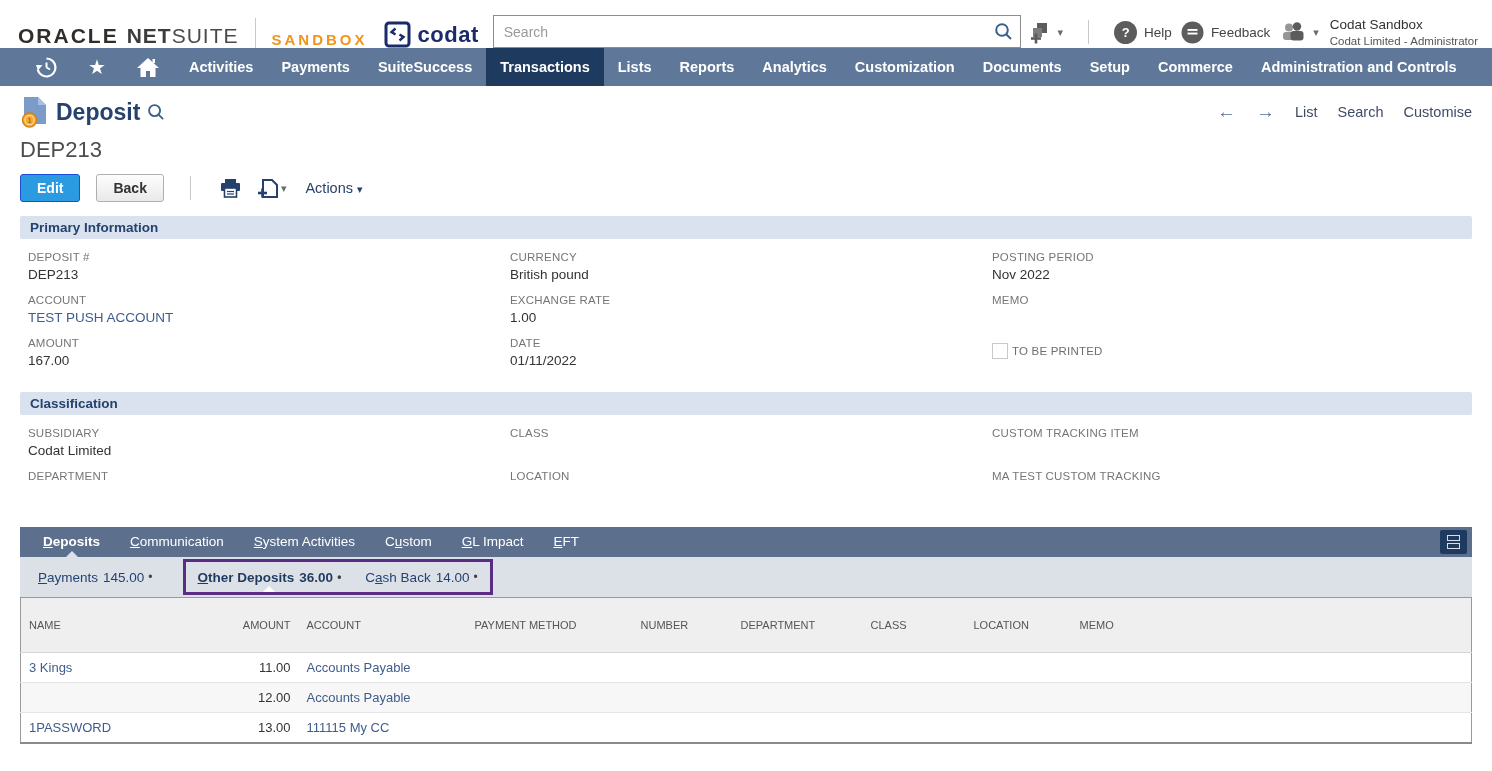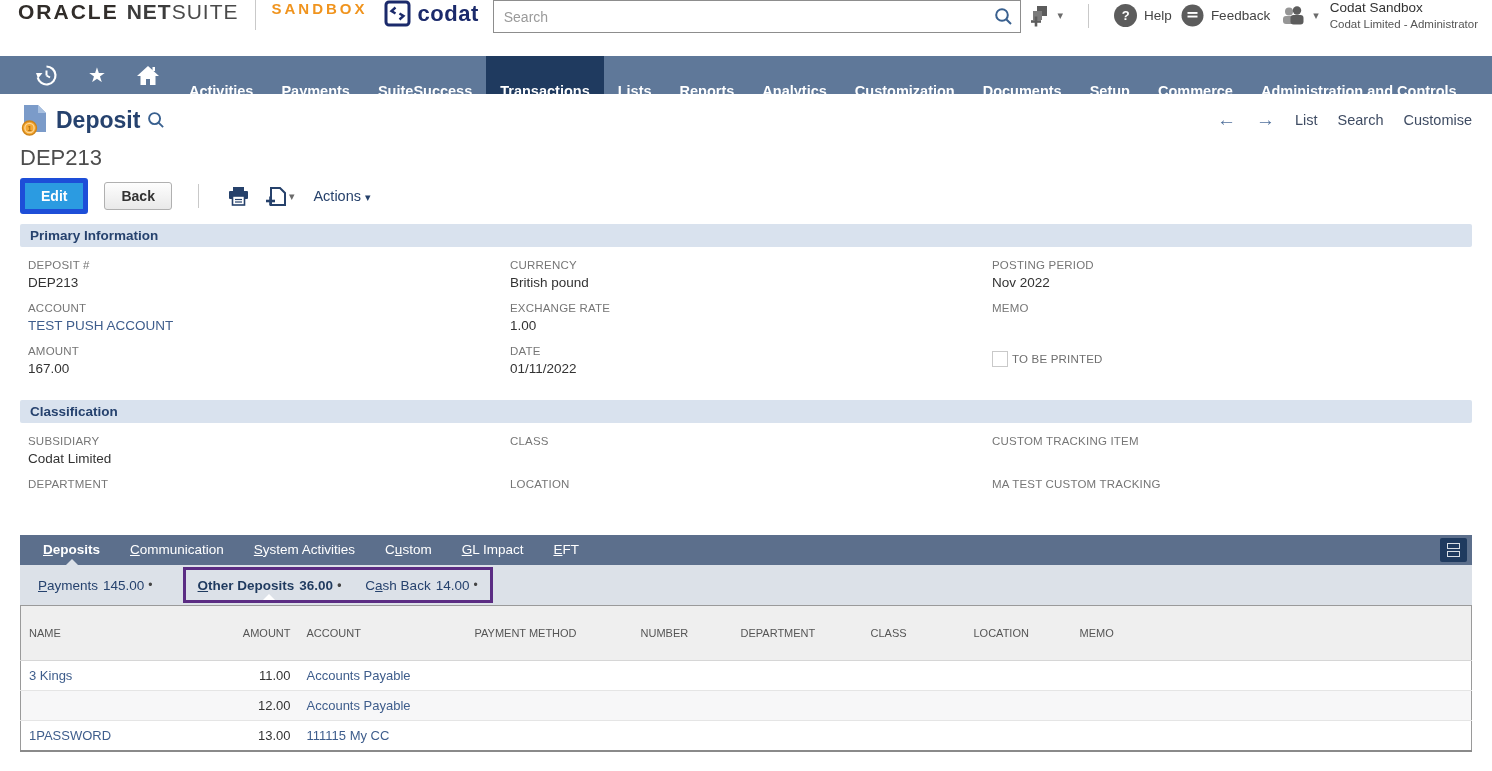--- a/index.html
+++ b/index.html
@@ -1,20 +1,20 @@
 <!DOCTYPE html>
 <html><head>
 <meta charset="utf-8">
 <style>
   * { box-sizing: border-box; margin: 0; padding: 0; }
   html,body { width:1492px; height:771px; overflow:hidden; background:#fff;
     font-family:"Liberation Sans", sans-serif; }
 
   
-  .top-header { height:56px; display:flex; align-items:flex-start; padding:0 14px 13px 18px; background:#fff; }
+  .top-header { height:48px; display:flex; align-items:flex-end; padding:0 14px 0 18px; background:#fff; }
   .logo { display:flex; align-items:baseline; white-space:nowrap; }
   .logo .oracle { font-size:21px; font-weight:700; letter-spacing:2px; color:#312d2a; }
   .logo .net { font-size:21px; font-weight:700; letter-spacing:1px; color:#3c3c3c; margin-left:8px; }
   .logo .suite { font-size:21px; font-weight:400; letter-spacing:1px; color:#4a4a4a; }
   .vdiv { width:1px; height:30px; background:#c9c9c9; margin:0 16px; flex:none; }
   .vdiv.short { height:24px; }
   .sandbox { font-size:15px; font-weight:700; letter-spacing:3px; color:#f0941e; white-space:nowrap; }
   .codat { display:flex; align-items:center; margin-left:16px; }
   .codat-text { font-size:22px; color:#1b2a6b; margin-left:7px; font-weight:600; letter-spacing:0.5px; }
   .search-wrap { position:relative; width:528px; margin-left:14px; flex:none; }
@@ -28,35 +28,35 @@
     display:flex; align-items:center; justify-content:center; font-size:13px; font-weight:700; }
   .caret { color:#6b6b6b; font-size:11px; }
   .acct { line-height:1.25; margin-left:2px; }
   .acct .acct-name { font-size:13.5px; color:#333; }
   .acct .acct-role { font-size:11.5px; color:#555; }
 
   
   .nav-bar { height:38px; background:#5f7899; display:flex; align-items:stretch; color:#fff; padding-left:20px; }
   .nav-icon { display:flex; align-items:center; padding:0 15px; cursor:pointer; }
   .nav-star { font-size:20px; line-height:38px; }
-  .nav-item { font-size:14.5px; font-weight:700; line-height:38px; padding:16px 14px; cursor:pointer; white-space:nowrap; }
+  .nav-item { font-size:14.5px; font-weight:700; line-height:38px; padding:0 14px; cursor:pointer; white-space:nowrap; }
   .nav-item.active { background:#1f3a5f; }
   .nav-more { margin-left:14px; }
 
   
   .main { padding:10px 20px 0; }
   .title-row { display:flex; align-items:center; }
   .page-title { font-size:23px; font-weight:700; color:#26426e; margin:0 7px 0 8px; }
   .title-links { margin-left:auto; display:flex; align-items:center; gap:20px; font-size:14.5px; color:#3f4c63; }
   .nav-arrow { color:#51719c; font-size:19px; font-weight:700; cursor:pointer; }
   .title-link { cursor:pointer; }
   .record-id { font-size:22px; color:#4d4d4d; margin:9px 0 9px; font-weight:400; }
 
   .action-bar { display:flex; align-items:center; gap:10px; height:32px; }
-  .btn-primary { background:#2b9be1; border:5px solid #1d4ed8; color:#fff; font-weight:700;
+  .btn-primary { background:#2b9be1; border:1px solid #1d4ed8; color:#fff; font-weight:700;
     font-size:14px; padding:5px 16px; border-radius:3px; font-family:inherit; cursor:pointer; }
   .btn-secondary { background:linear-gradient(#fdfdfd,#e9e9e9); border:1px solid #b0b0b0; color:#333;
     font-weight:700; font-size:14px; padding:5px 16px; border-radius:3px; font-family:inherit; cursor:pointer; margin-left:6px; }
   .icon-btn { display:flex; align-items:center; gap:3px; cursor:pointer; padding:0 3px; }
   .actions-lbl { font-size:14.5px; color:#26416b; font-weight:400; margin-left:6px; cursor:pointer; }
   .actions-lbl .caret { color:#26416b; }
 
   .section-header { background:#d9e2ee; color:#26426e; font-weight:700; font-size:13.5px;
     padding:4px 10px; margin-top:12px; border-radius:2px; }
   .fields-grid { display:grid; grid-template-columns:482px 482px 1fr; padding:12px 8px 0; }

